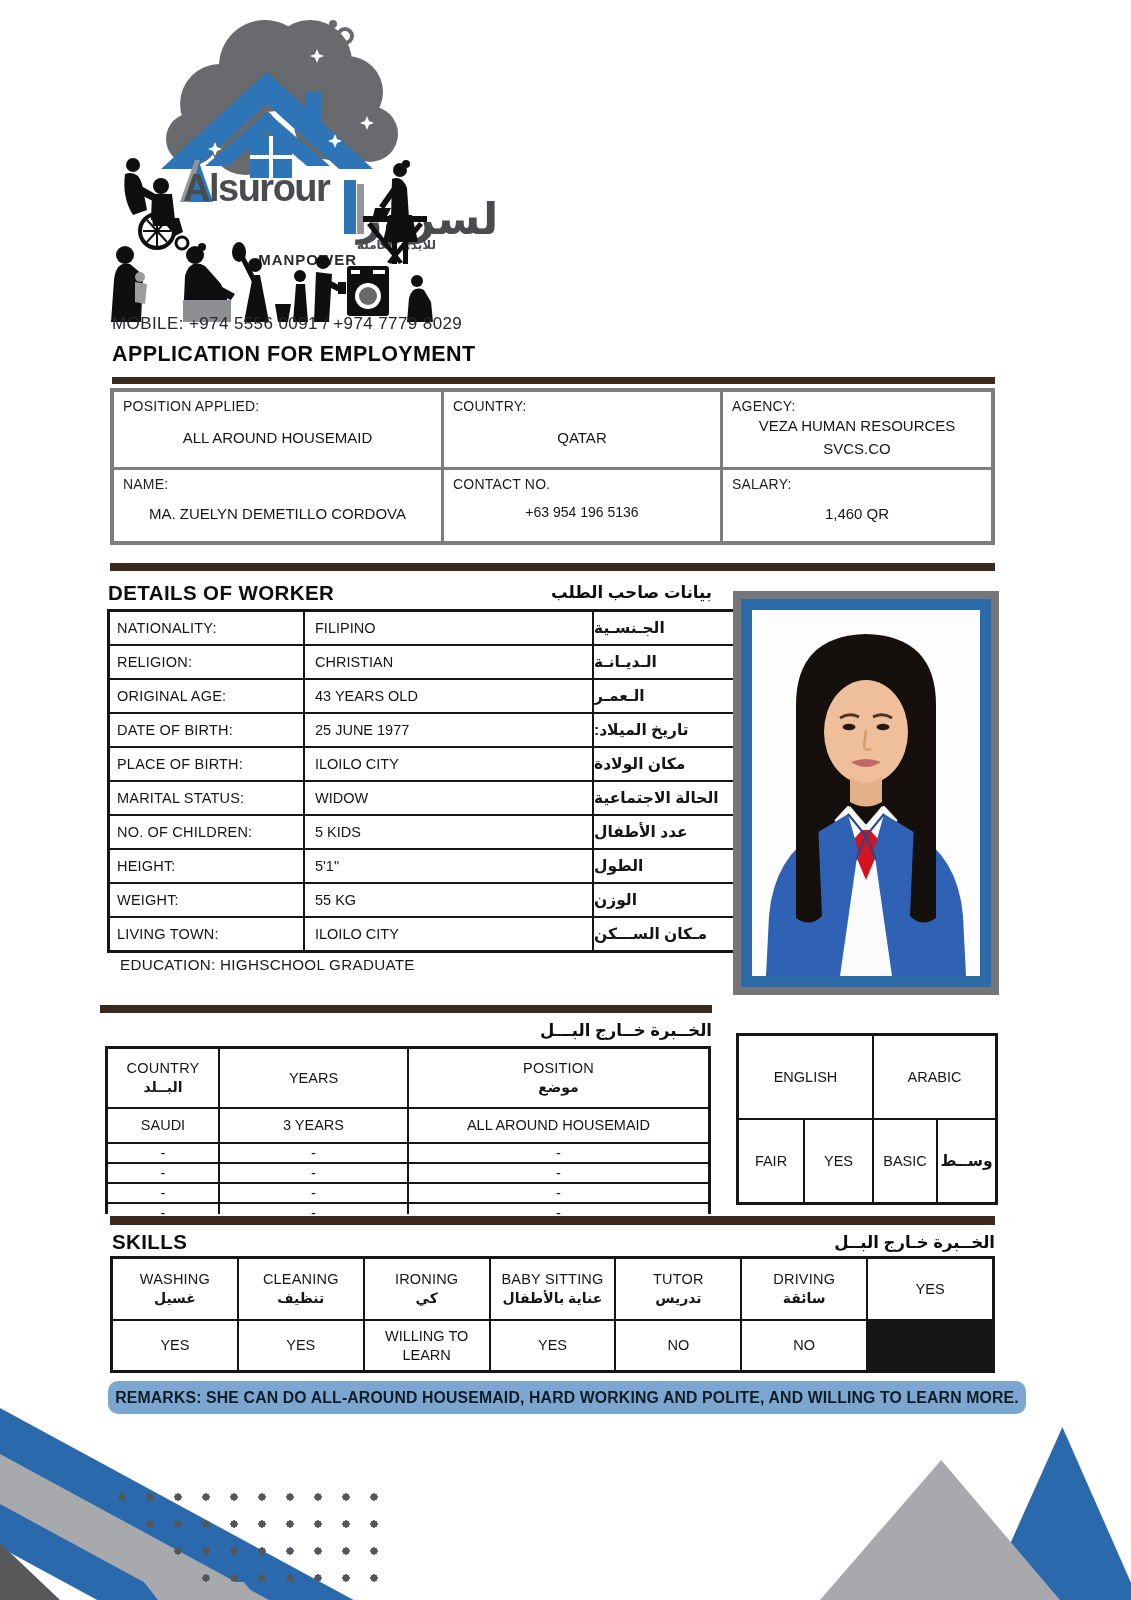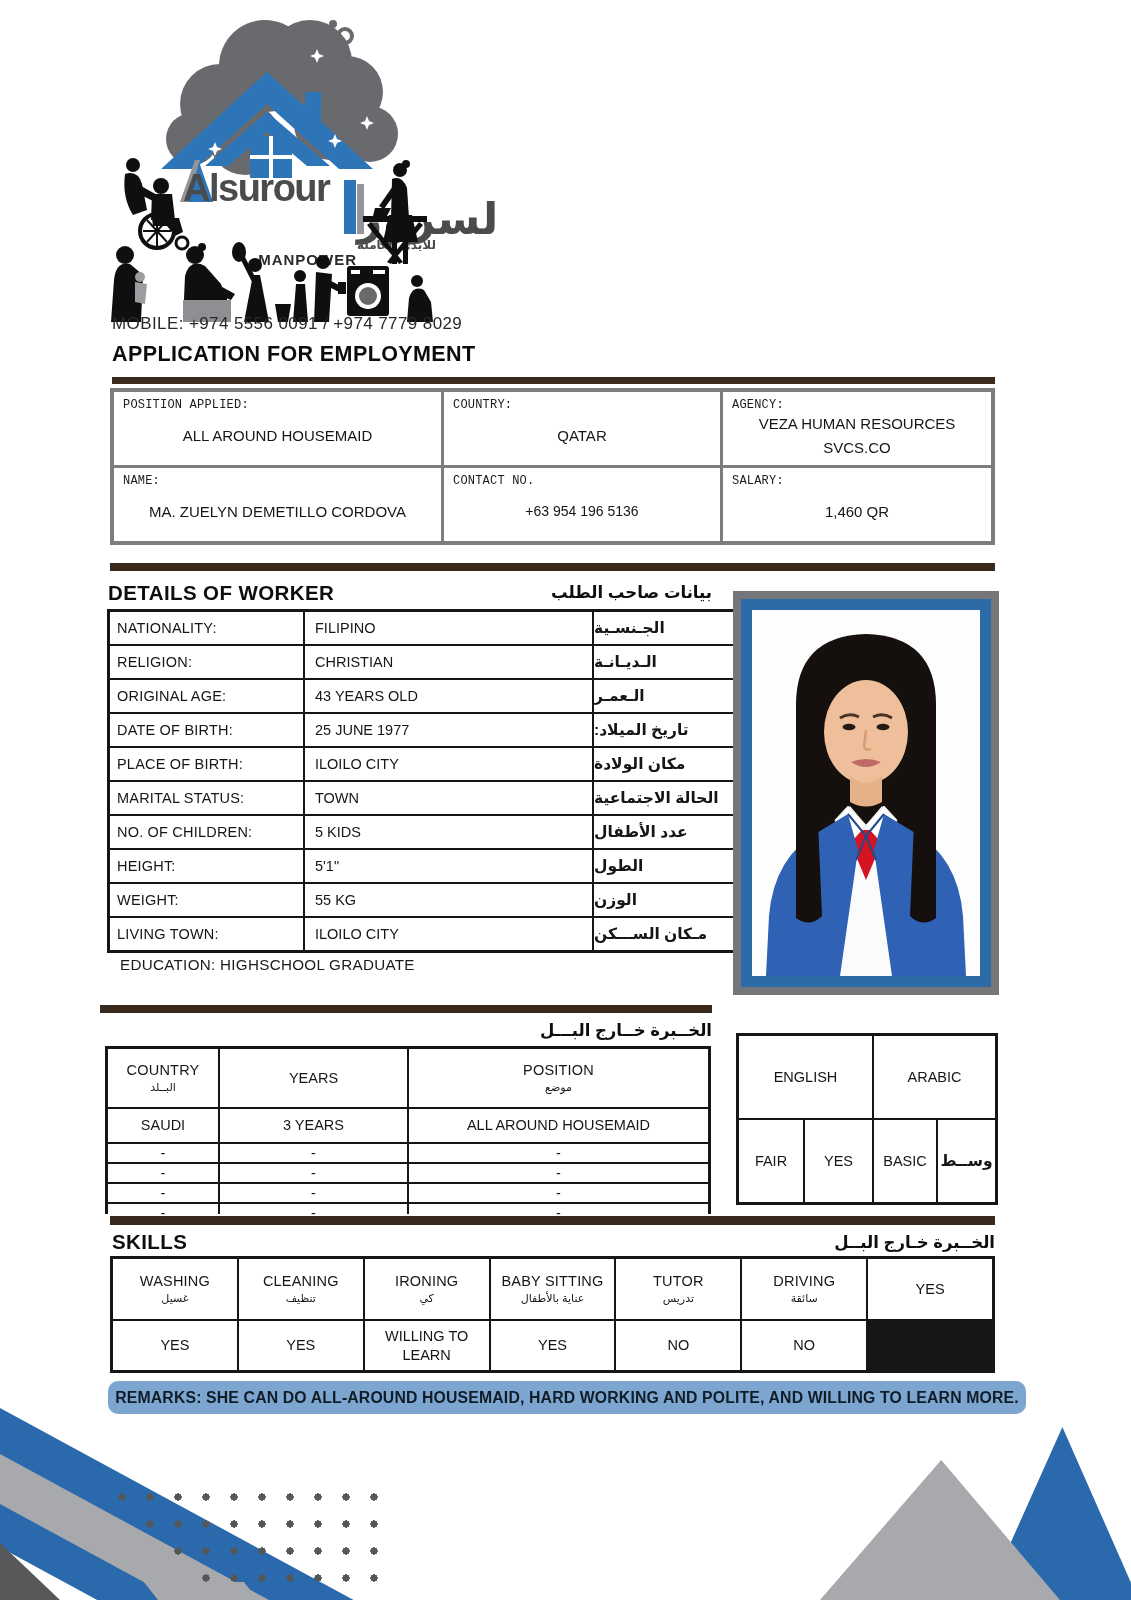--- a/index.html
+++ b/index.html
@@ -13,35 +13,35 @@
   .bar { background:#3a2a1e; }
   .h  { font-weight:700; font-size:20.5px; letter-spacing:.4px; color:#0e0e0e; white-space:nowrap; }
   .h-ar { font-weight:700; font-size:16.5px; text-align:right; direction:rtl; color:#0e0e0e; white-space:nowrap; }
   .mobile-line { font-size:17px; letter-spacing:.4px; color:#2a282b; white-space:nowrap; }
   .app-title { font-weight:700; font-size:21.5px; letter-spacing:.4px; color:#0c0c0c; white-space:nowrap; }
 
   
   .t1 { display:grid; background:#7d7d7e; border:4px solid #7d7d7e; gap:3px;
         grid-template-columns:327px 276px 1fr; grid-template-rows:1fr 1fr; }
   .t1 > div { background:#fff; padding:6px 9px; display:flex; flex-direction:column; }
-  .t1 .lbl { font-size:12px; color:#1b1b1b; letter-spacing:.2px;font-family:Liberation Mono, monospace; }
+  .t1 .lbl { font-size:14px; color:#1b1b1b; letter-spacing:.2px; }
   .t1 .val { flex:1; display:flex; align-items:center; justify-content:center;
              font-size:15px; text-align:center; padding:0 14px; line-height:1.55; }
 
   
   .gtable { display:grid; background:#161616; border:3px solid #161616; gap:2px; }
   .gtable > div { background:#fff; display:flex; align-items:center; justify-content:center;
                   font-size:14.5px; text-align:center; line-height:1.25; }
   .cell-l { justify-content:flex-start !important; padding-left:7px; letter-spacing:.2px; }
   .cell-v { justify-content:flex-start !important; padding-left:10px; }
   .cell-a { justify-content:flex-end !important; padding-right:9px; font-size:15.5px !important;
             font-weight:600; direction:rtl; }
   .hdr2 { flex-direction:column; gap:2px; }
   .hdr2 .en { font-size:14.5px; letter-spacing:.2px; }
-  .hdr2 .ar { font-size:11px; font-weight:400; direction:rtl; }
+  .hdr2 .ar { font-size:14px; font-weight:700; direction:rtl; }
 
   
   .photo-frame { border:8px solid #75767a; background:#75767a; }
   .photo-inner { width:100%; height:100%; border:11px solid #2d6aa8; background:#fff; overflow:hidden; }
 
   .remarks { background:#7ca6cf; border-radius:10px; display:flex; align-items:center; justify-content:center;margin-left:16px; }
   .remarks span { font-weight:700; font-size:15.8px; letter-spacing:.15px; color:#101c28; white-space:nowrap; }
 
   .edu-line { font-size:15.2px; letter-spacing:.3px; color:#1a1a1a; white-space:nowrap; }
 
@@ -232,21 +232,21 @@
     <div class="cell-l">ORIGINAL AGE:</div>
     <div class="cell-v">43 YEARS OLD</div>
     <div class="cell-a">الـعمـر</div>
     <div class="cell-l">DATE OF BIRTH:</div>
     <div class="cell-v">25 JUNE 1977</div>
     <div class="cell-a">تاريخ الميلاد:</div>
     <div class="cell-l">PLACE OF BIRTH:</div>
     <div class="cell-v">ILOILO CITY</div>
     <div class="cell-a">مكان الولادة</div>
     <div class="cell-l">MARITAL STATUS:</div>
-    <div class="cell-v">TOWN</div>
+    <div class="cell-v">WIDOW</div>
     <div class="cell-a">الحالة الاجتماعية</div>
     <div class="cell-l">NO. OF CHILDREN:</div>
     <div class="cell-v">5 KIDS</div>
     <div class="cell-a">عدد الأطفال</div>
     <div class="cell-l">HEIGHT:</div>
     <div class="cell-v">5'1"</div>
     <div class="cell-a">الطول</div>
     <div class="cell-l">WEIGHT:</div>
     <div class="cell-v">55 KG</div>
     <div class="cell-a">الوزن</div>

